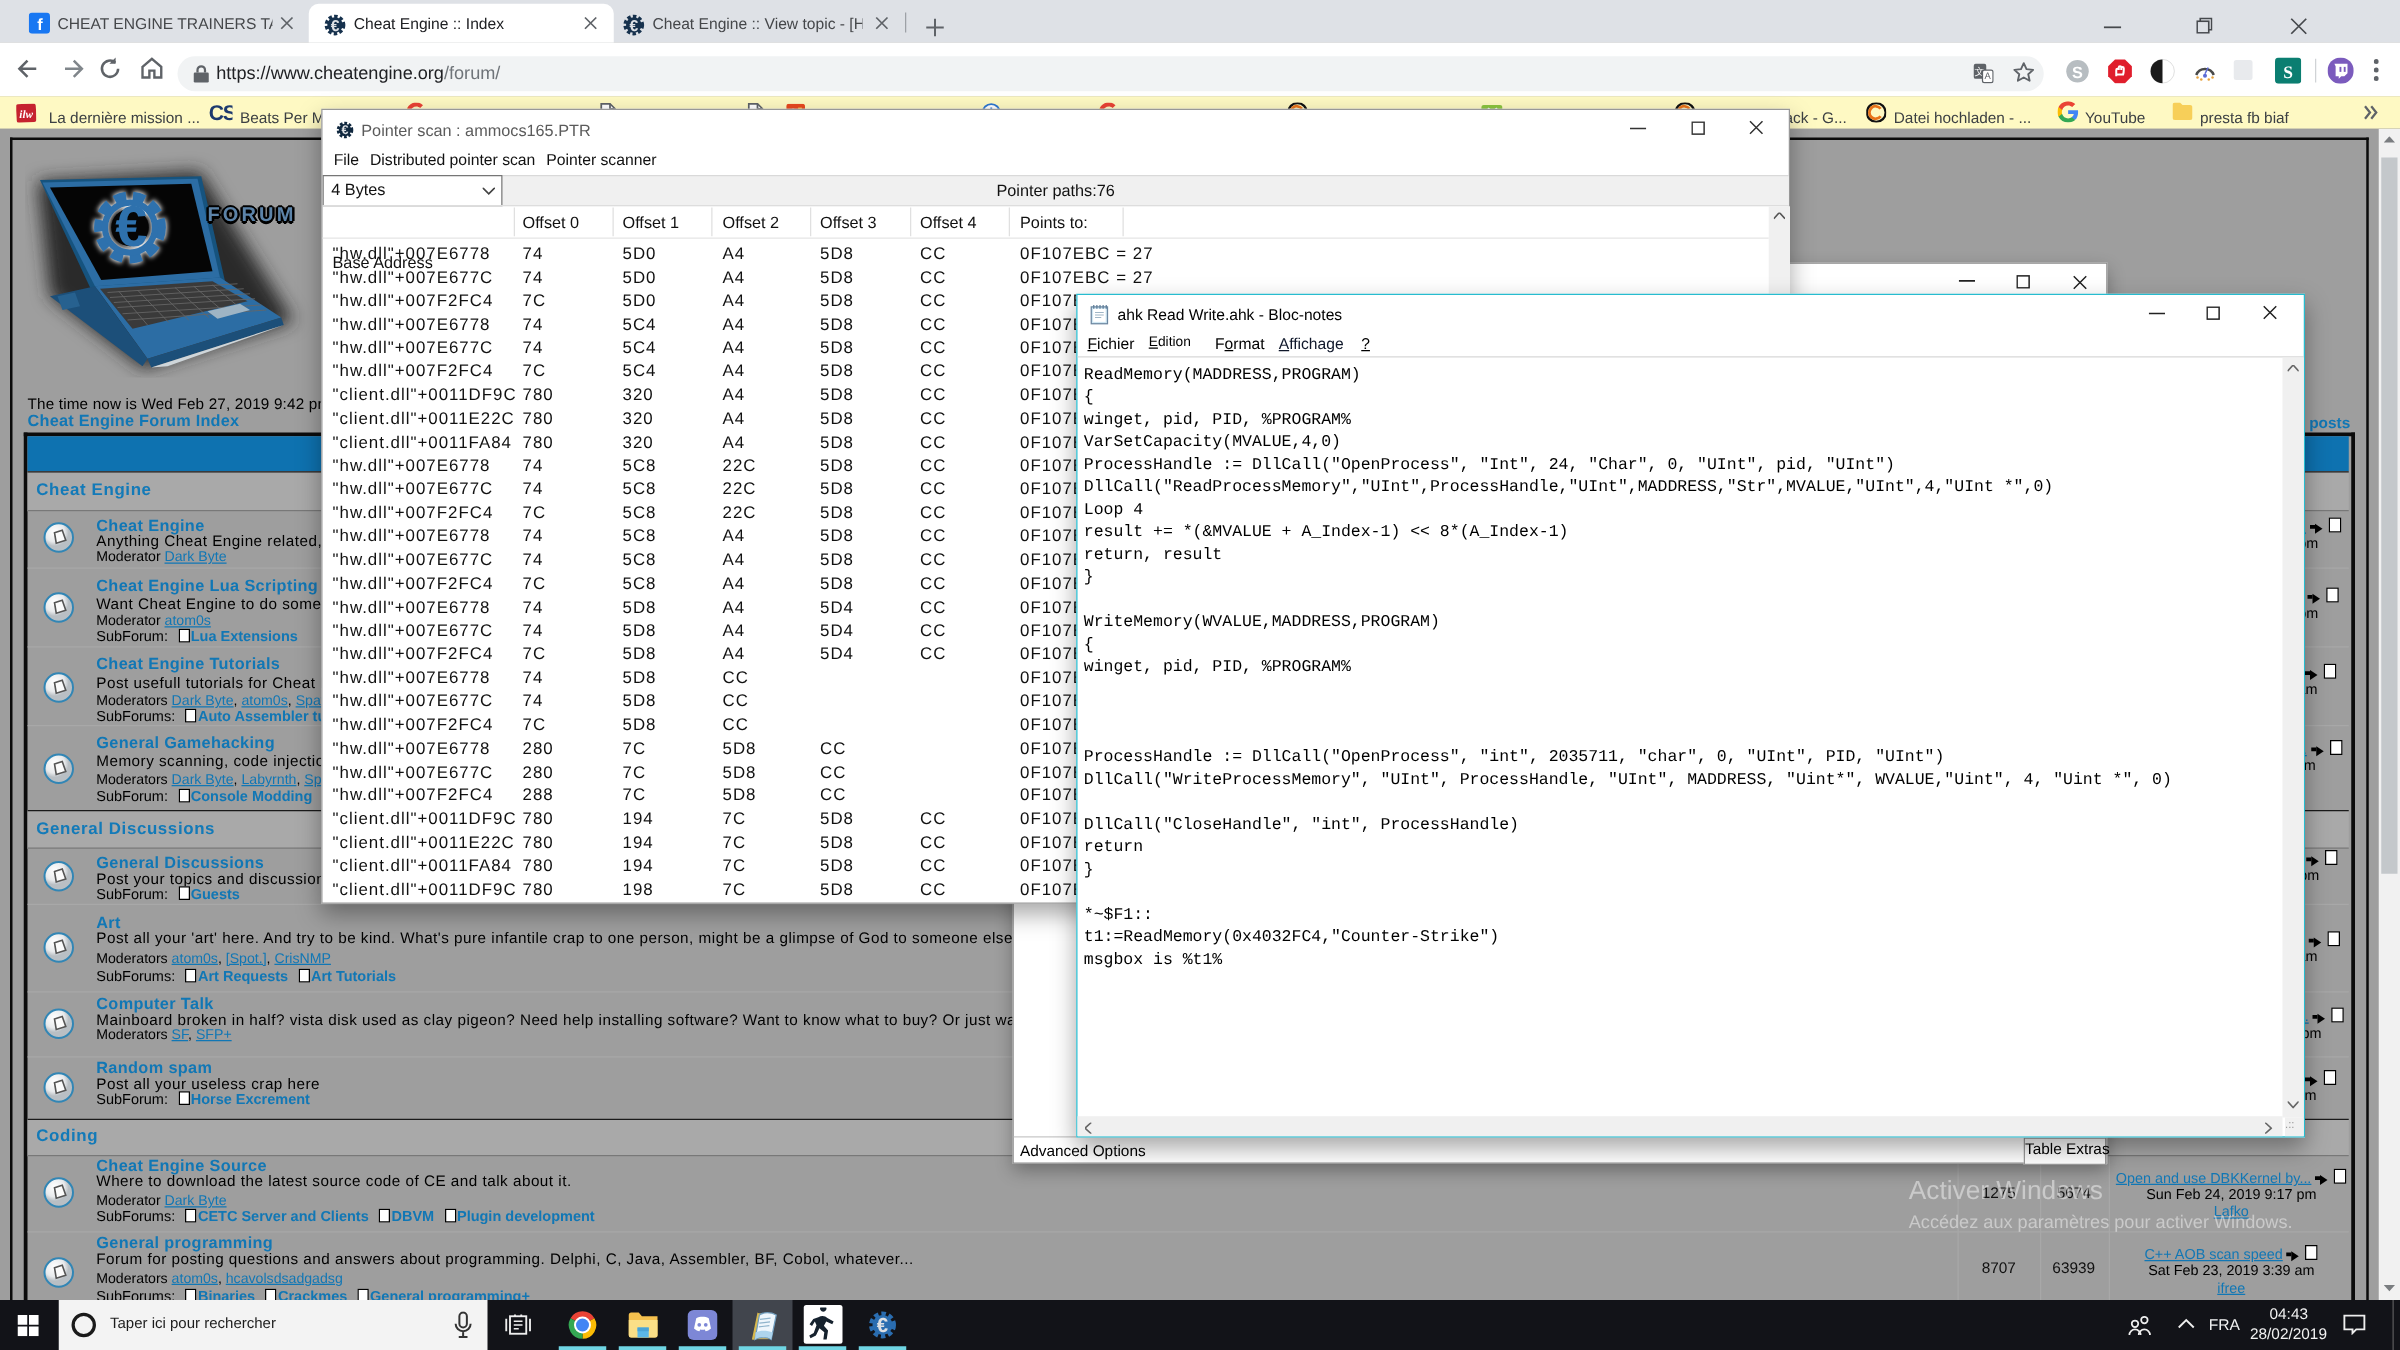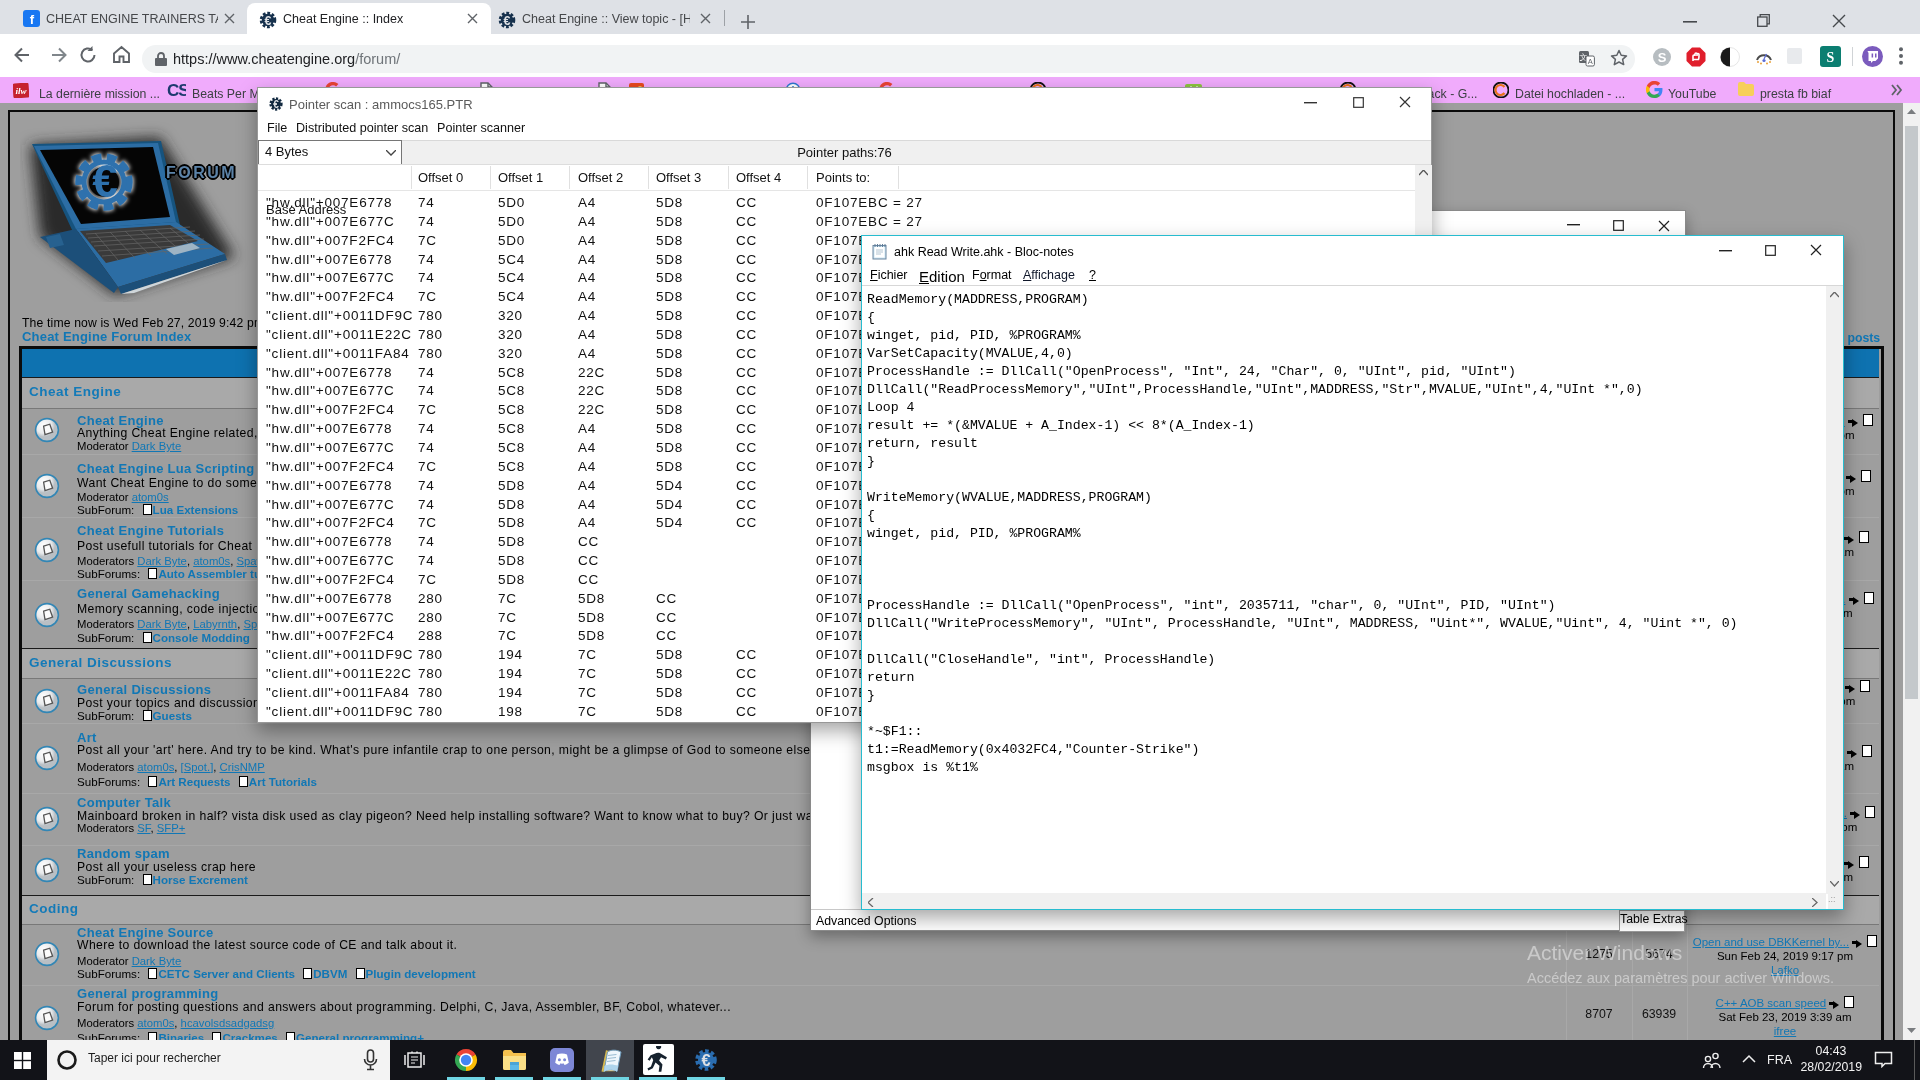--- a/index.html
+++ b/index.html
@@ -8,21 +8,21 @@
 #tabbar{position:absolute;left:0;top:0;width:1920px;height:34px;background:#dee1e6;}
 .tab{position:absolute;top:3px;height:31px;font-size:12.5px;color:#45474a;}
 .tab .ttl{position:absolute;left:36px;top:9px;width:172px;overflow:hidden;white-space:nowrap;}
 .tabx{position:absolute;top:9px;width:13px;height:13px;}
 .tdiv{position:absolute;top:10px;width:1px;height:16px;background:#9da1a6;}
 #tab2{background:#fff;border-radius:8px 8px 0 0;}
 
 #toolbar{position:absolute;left:0;top:34px;width:1920px;height:43px;background:#fff;}
 #urlbar{position:absolute;left:142px;top:11px;width:1493px;height:28px;background:#f1f3f4;border-radius:14px;}
 #urltxt{position:absolute;left:31px;top:6px;font-size:14.5px;color:#202124;}
-#bookbar{position:absolute;left:0;top:77px;width:1920px;height:26px;background:#f0abfc;}
+#bookbar{position:absolute;left:0;top:77px;width:1920px;height:26px;background:#fef9c3;}
 .bm{position:absolute;top:10px;font-size:12.3px;color:#3c4043;}
 .bmi{position:absolute;top:5px;}
 
 #page{position:absolute;left:0;top:103px;width:1920px;height:937px;background:#9e9e9e;overflow:hidden;}
 #pbox{position:absolute;left:8px;top:7px;width:1883px;height:930px;border-left:2px solid #0b0b0b;border-top:2px solid #0b0b0b;border-right:2px solid #0b0b0b;}
 #ftable{position:absolute;left:19px;top:243px;width:1859px;height:694px;border:3px solid #0b0b0b;border-bottom:none;background:#9e9e9e;}
 #bluehead{position:absolute;left:0;top:0;width:1857px;height:28px;background:#0e72b0;}
 .cat{position:absolute;left:0;width:1857px;background:#a9a9a9;border-top:1px solid #1a1a1a;border-bottom:1px solid #787878;}
 .cat span{position:absolute;left:7px;font-size:13.5px;font-weight:bold;color:#137ab8;letter-spacing:.5px;}
 .rowsep{position:absolute;left:0;width:1857px;height:1px;background:#a8a8a8;}
@@ -756,21 +756,21 @@
   <svg class="abs" style="left:857px;top:14px" width="13" height="2">
         <rect width="13" height="1.4" fill="#222"></rect>
       </svg>
   <svg class="abs" style="left:903px;top:9px" width="11" height="11" viewBox="0 0 11 11">
         <rect x="0.7" y="0.7" width="9.6" height="9.6" fill="none" stroke="#222" stroke-width="1.2"></rect>
       </svg>
   <svg class="abs" style="left:948px;top:8px" width="12" height="12" viewBox="0 0 12 12">
         <path d="M1 1 L11 11 M11 1 L1 11" stroke="#222" stroke-width="1.2"></path>
       </svg>
   <div class="abs" style="left:8px;top:32px;font-size:12.5px;color:#000;"><u>F</u>ichier</div>
-  <div class="abs" style="left:57px;top:32px;font-size:15px;color:#000;"><u>E</u>dition</div>
+  <div class="abs" style="left:57px;top:32px;font-size:11px;color:#000;"><u>E</u>dition</div>
   <div class="abs" style="left:110px;top:32px;font-size:12.5px;color:#000;">F<u>o</u>rmat</div>
   <div class="abs" style="left:161px;top:32px;font-size:12.5px;color:#0f172a;"><u>A</u>ffichage</div>
   <div class="abs" style="left:227px;top:32px;font-size:12.5px;color:#000;"><u>?</u></div>
   <div class="abs" style="left:0px;top:49px;width:981px;height:1px;background:#d7d7d7;"></div>
   <div id="npcode">ReadMemory(MADDRESS,PROGRAM)
 {
 winget, pid, PID, %PROGRAM%
 VarSetCapacity(MVALUE,4,0)
 ProcessHandle := DllCall("OpenProcess", "Int", 24, "Char", 0, "UInt", pid, "UInt")
 DllCall("ReadProcessMemory","UInt",ProcessHandle,"UInt",MADDRESS,"Str",MVALUE,"UInt",4,"UInt *",0)
@@ -880,19 +880,19 @@
         <circle cx="13.5" cy="5" r="2.6" fill="none" stroke="#eee" stroke-width="1.4"></circle>
         <path d="M9 17 a4.5 4.5 0 0 1 9 0" fill="none" stroke="#eee" stroke-width="1.4"></path>
         <circle cx="6" cy="8" r="2.6" fill="none" stroke="#eee" stroke-width="1.4"></circle>
         <path d="M1.5 17 a4.5 4.5 0 0 1 9 0" fill="none" stroke="#eee" stroke-width="1.4"></path>
       </svg>
   <svg class="abs" style="left:1742px;top:14px" width="14" height="9">
         <path d="M1 8 L7 2 L13 8" fill="none" stroke="#eee" stroke-width="1.5"></path>
       </svg>
   <div class="abs" style="left:1767px;top:13px;font-size:12.5px;color:#f2f2f2;">FRA</div>
   <div class="abs" style="left:1800px;top:4px;width:62px;text-align:center;font-size:12.3px;color:#f2f2f2;">04:43</div>
-  <div class="abs" style="left:1800px;top:20px;width:62px;text-align:right;font-size:12.3px;color:#f2f2f2;">28/02/2019</div>
+  <div class="abs" style="left:1800px;top:20px;width:62px;text-align:left;font-size:12.3px;color:#f2f2f2;">28/02/2019</div>
   <svg class="abs" style="left:1874px;top:11px" width="19" height="17" viewBox="0 0 19 17">
         <path d="M1.5 1.5 H17.5 V12.5 H11 L8 15.5 V12.5 H1.5 Z" fill="none" stroke="#eee" stroke-width="1.5"></path>
       </svg>
   <div class="abs" style="left:1914px;top:0;width:1px;height:40px;background:#5a5a5a;"></div>
 </div>
 </div>
 
 </body></html>

